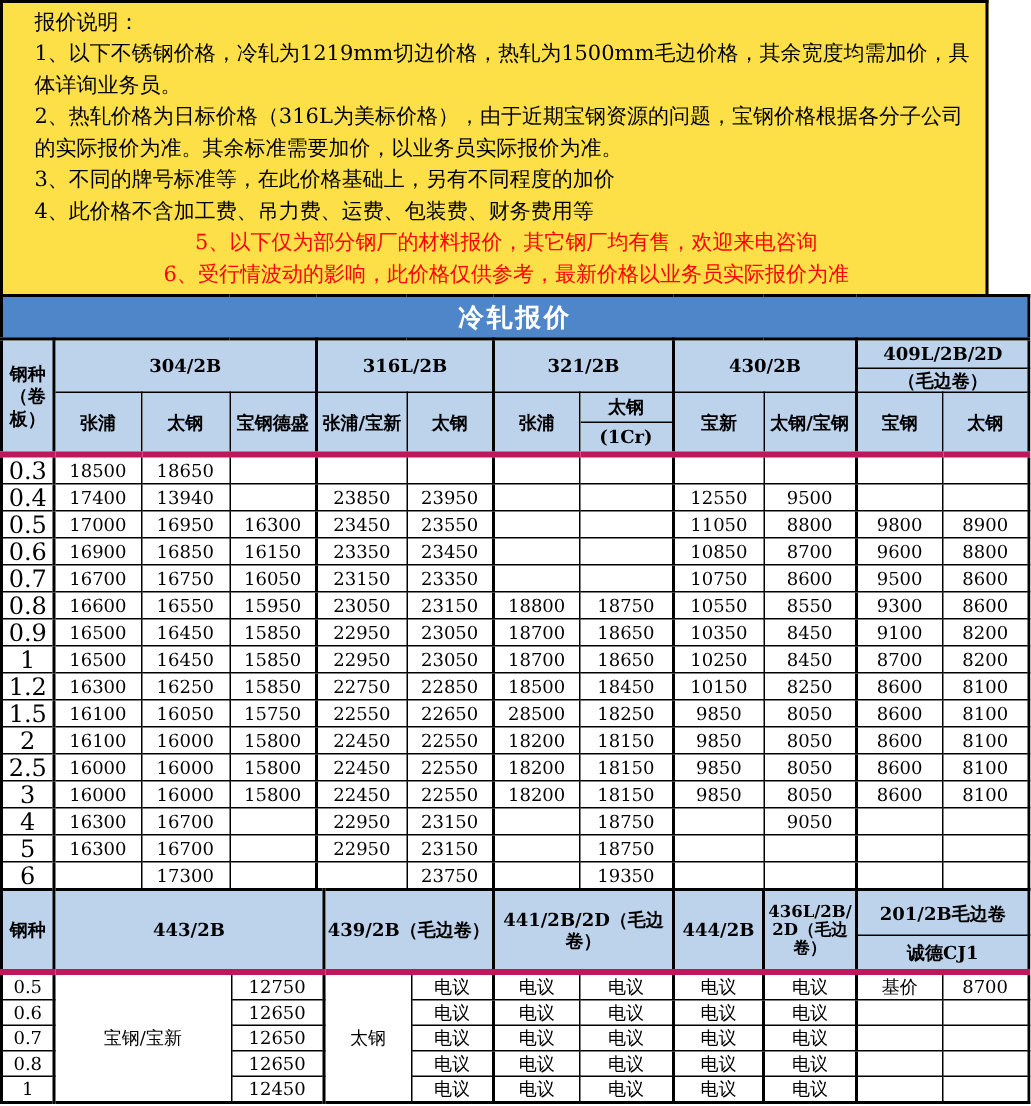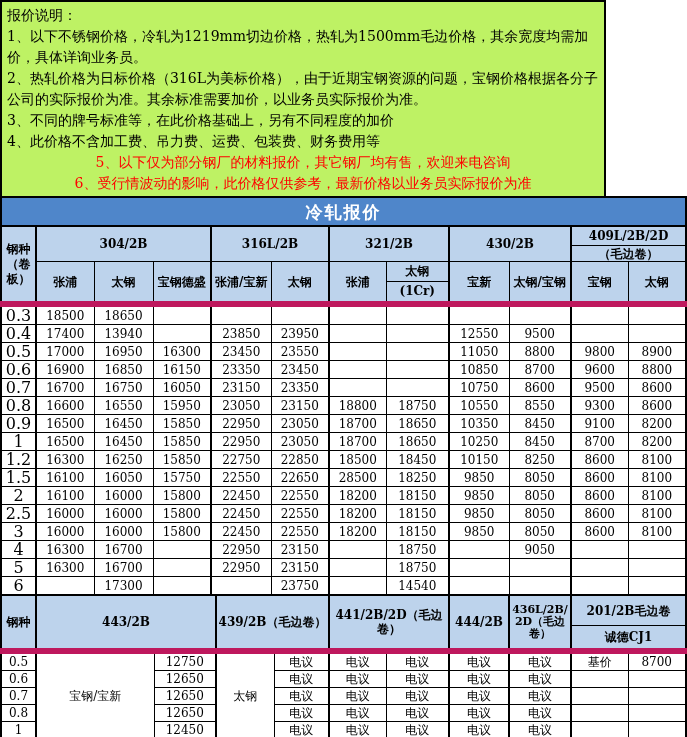--- a/index.html
+++ b/index.html
@@ -7,26 +7,26 @@
     width:687px;
     font-family:"DejaVu Serif","Liberation Serif",serif;
     color:#000;
     -webkit-font-smoothing:none;
   }
   .page{width:687px;}
 
   
   .notes{
     box-sizing:border-box;
-    width:606px;
+    width:659px;
     border:2px solid #000;
     border-bottom:none;
-    padding:3px 5px 2px 5px;
+    padding:3px 5px 2px 21px;
     min-height:193px;
-    background:#bef264;
+    background:#fde047;
   }
   .note-line{
     font-size:14px;
     line-height:21px;
     white-space:normal;
   }
   .note-line.red{color:var(--note-red,#ff0000);text-align:center;}
 
   
   table{
@@ -52,21 +52,21 @@
   .banner{
     background:var(--banner-bg,#4f86ca);
     color:#ffffff;
     font-size:17px;
     font-weight:bold;
     height:27px;
     border-bottom:2px solid #000;
     letter-spacing:2px;
   }
   .gl{border-left:2px solid #000;}
-  .hb{border-bottom:6px solid #be185d;}
+  .hb{border-bottom:4px solid #be185d;}
 
   
   .t1 .row-group th{height:18px;}
   .t1 .row-sub409 th{height:15px;font-weight:bold;}
   .t1 .row-mills th{height:38px;}
   .t1 tbody td{height:17px;background:#fff;font-size:12px;}
   .t1 tbody td.rl{font-size:16px;}
   .corner{word-break:break-all;line-height:15px;}
   th.split{padding:0;height:38px;}
   .split .half{height:19px;line-height:19px;}
@@ -355,21 +355,21 @@
           <td></td>
         </tr>
         <tr>
           <td class="rl">6</td>
           <td class="gl"></td>
           <td>17300</td>
           <td></td>
           <td class="gl"></td>
           <td>23750</td>
           <td class="gl"></td>
-          <td>14540</td>
+          <td>19350</td>
           <td class="gl"></td>
           <td></td>
           <td class="gl"></td>
           <td></td>
         </tr>
       </tbody>
   </table>
 
   <table class="t2">
     <colgroup>

